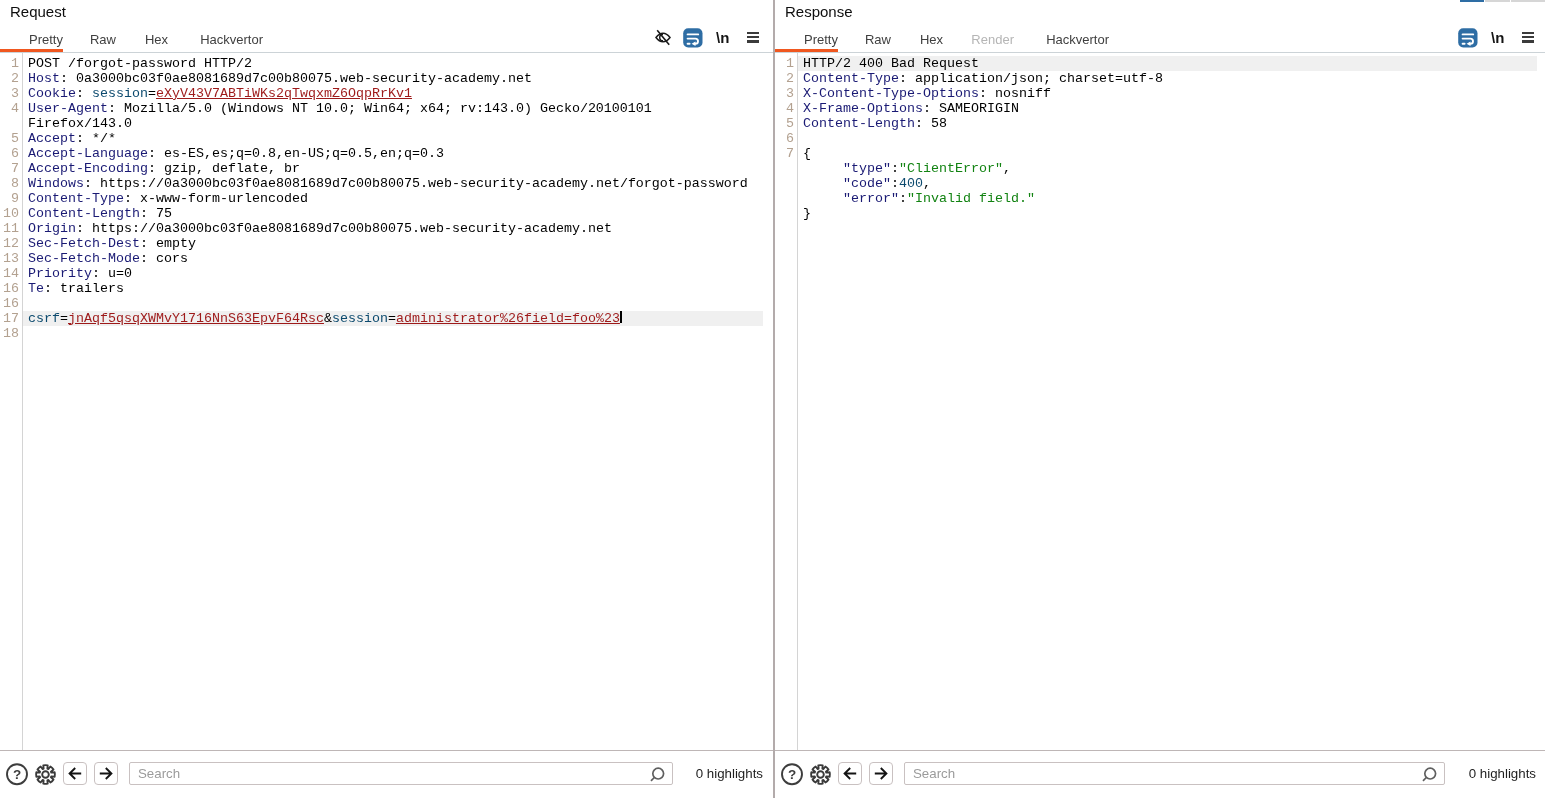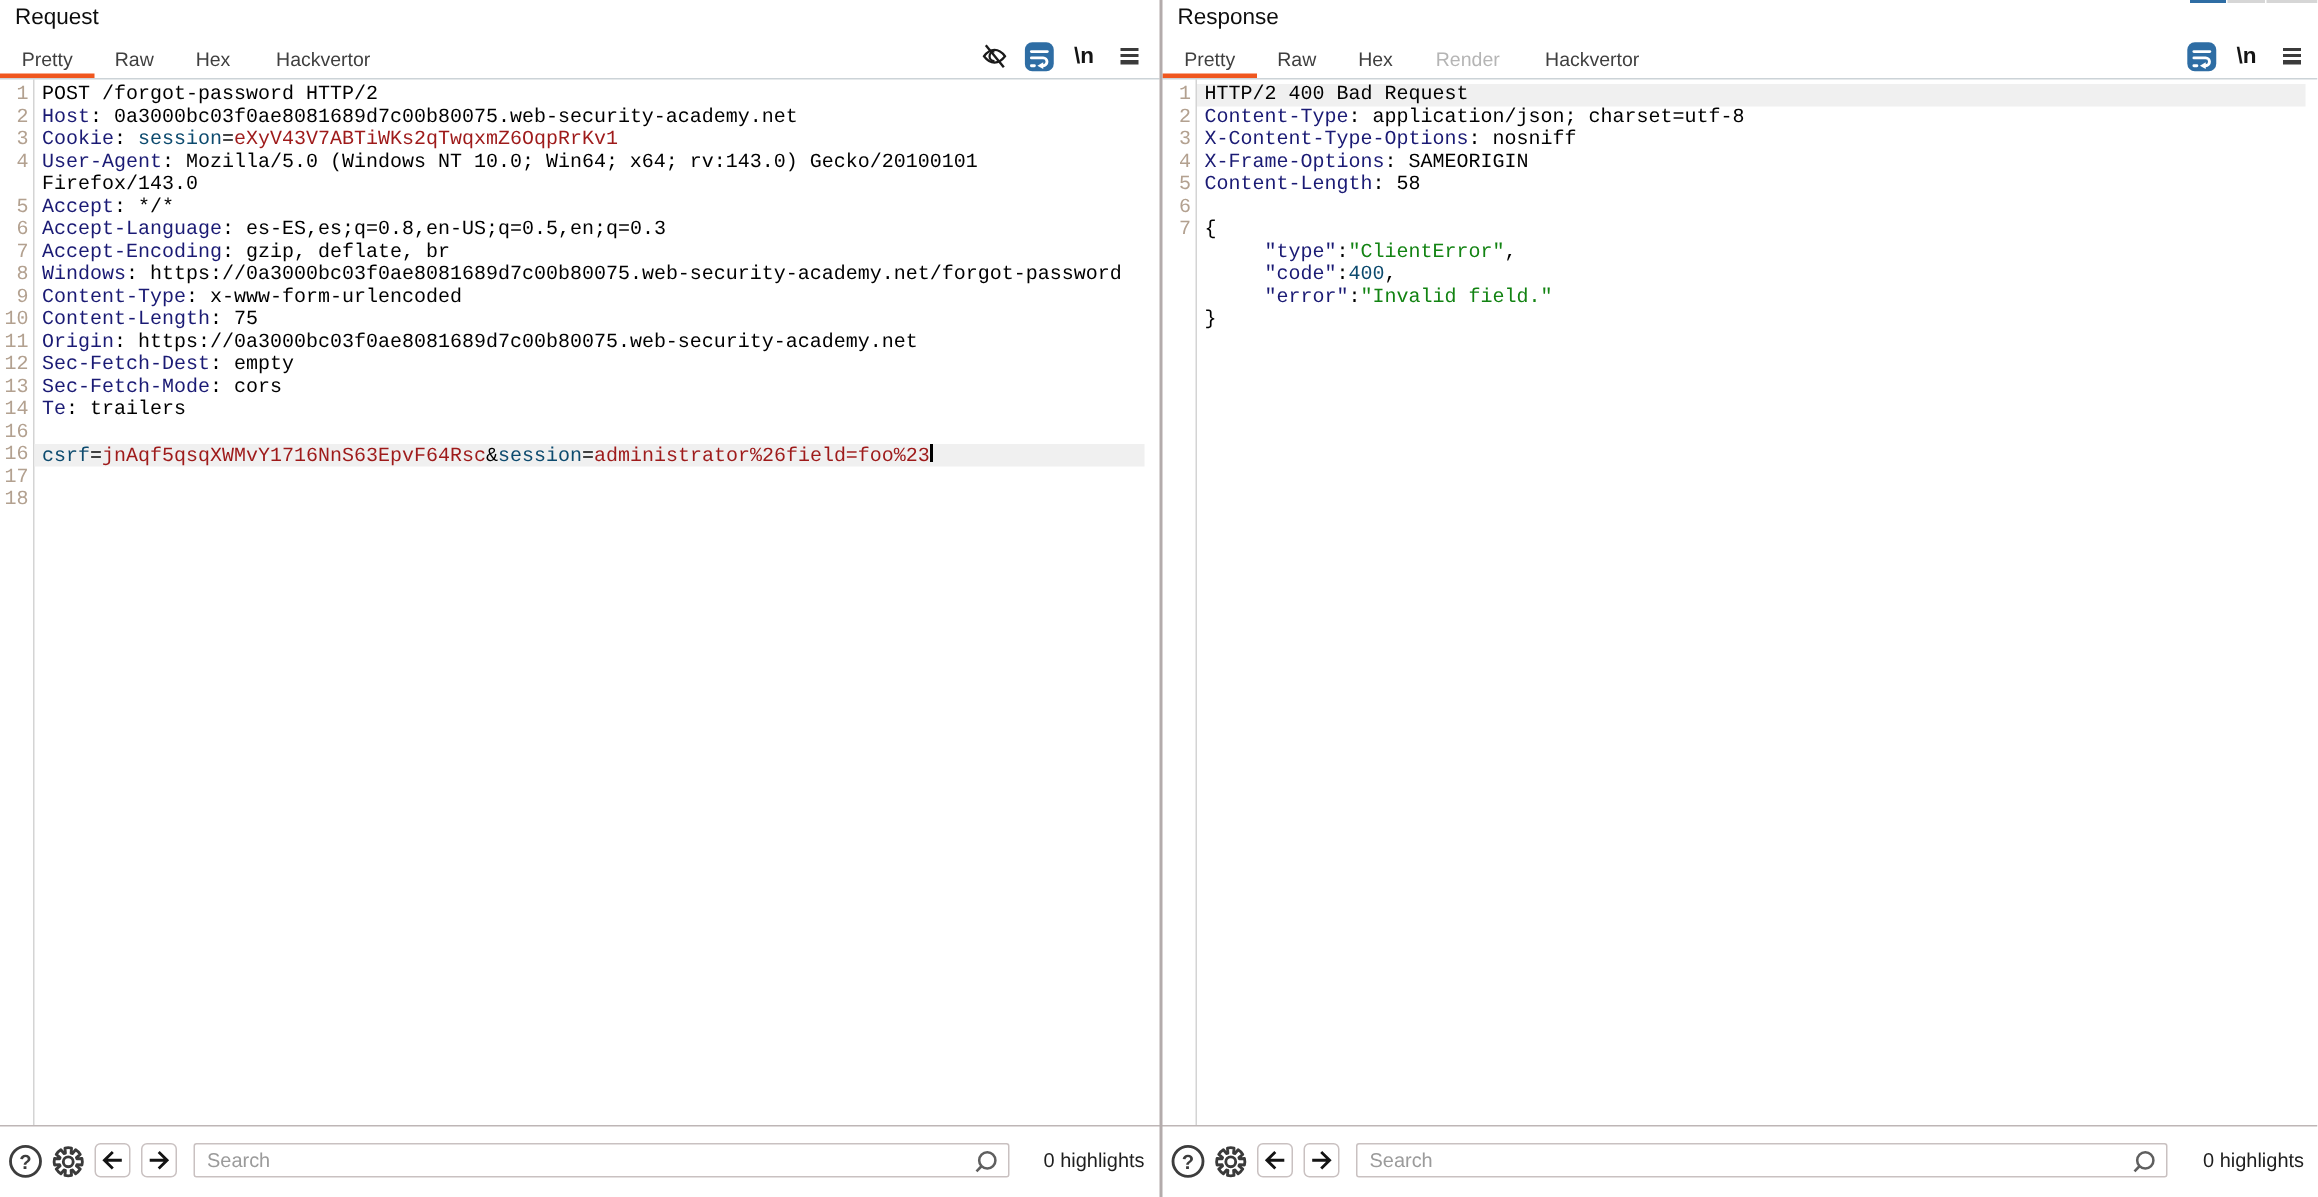--- a/index.html
+++ b/index.html
@@ -1,33 +1,33 @@
 <!DOCTYPE html>
 <html><head>
 <meta charset="utf-8">
 <style>
 html,body{margin:0;padding:0;}
 body{width:1545px;height:798px;position:relative;overflow:hidden;background:#ffffff;
   font-family:"Liberation Sans", sans-serif;}
 .panel{position:absolute;top:0;height:798px;}
 .title{position:absolute;left:10px;top:3px;font-size:15px;font-weight:normal;color:#0e0e0e;}
 .tabs{position:absolute;left:0;top:27px;height:25px;right:0;border-bottom:1px solid #ccd3d7;}
-.tab{position:absolute;top:0;height:25px;line-height:26px;text-align:center;font-size:13px;color:#3f3f3f;}
+.tab{position:absolute;top:0;height:25px;line-height:26px;text-align:right;font-size:13px;color:#3f3f3f;}
 .tab.sel::after{content:"";position:absolute;left:0;right:0;bottom:0;height:3.5px;background:#f0571f;}
 .tab.dis{color:#b5b5b5;}
 .ed{position:absolute;top:55.5px;font-family:"Liberation Mono", monospace;font-size:13.333px;}
 .gut{left:0;width:19px;text-align:right;color:#b3a190;}
 .gut div{height:15px;line-height:15px;}
 .rows{left:23px;color:#000;}
 .rows div{height:15px;line-height:15px;padding-left:5px;white-space:pre;}
 .rows div.hl{background:#f0f0f0;}
 .gline{position:absolute;left:21.5px;top:53px;width:1px;height:697px;background:#d4d4d4;}
 .h{color:#1a1a74;}
 .b{color:#0c4a6e;}
-.v{color:#9e1a1a;}
+.v{color:#9e1a1a;text-decoration:underline;}
 .g{color:#128312;}
 .caret{display:inline-block;width:2px;height:12px;background:#000;vertical-align:-1px;}
 .botborder{position:absolute;left:0;top:750px;width:1545px;height:1px;background:#beb6b6;}
 .divider{position:absolute;left:773px;top:0;width:2px;height:798px;background:#b3abab;}
 .bbtn{position:absolute;width:24px;height:23px;border:1px solid #c9c1c1;border-radius:4px;box-sizing:border-box;top:762px;background:#fff;}
 .sinput{position:absolute;height:23px;border:1px solid #c9c1c1;border-radius:2px;box-sizing:border-box;top:762px;background:#fff;}
 .sinput span{position:absolute;left:8px;top:0;line-height:22px;font-size:13.3px;color:#9b9b9b;}
 .hls{position:absolute;top:766px;font-size:13.3px;color:#1e1e1e;}
 .icon{position:absolute;}
 .burger{position:absolute;width:11.5px;}
@@ -98,20 +98,21 @@
     <div>Firefox/143.0</div>
     <div><span class="h">Accept</span>: */*</div>
     <div><span class="h">Accept-Language</span>: es-ES,es;q=0.8,en-US;q=0.5,en;q=0.3</div>
     <div><span class="h">Accept-Encoding</span>: gzip, deflate, br</div>
     <div><span class="h">Windows</span>: https://0a3000bc03f0ae8081689d7c00b80075.web-security-academy.net/forgot-password</div>
     <div><span class="h">Content-Type</span>: x-www-form-urlencoded</div>
     <div><span class="h">Content-Length</span>: 75</div>
     <div><span class="h">Origin</span>: https://0a3000bc03f0ae8081689d7c00b80075.web-security-academy.net</div>
     <div><span class="h">Sec-Fetch-Dest</span>: empty</div>
     <div><span class="h">Sec-Fetch-Mode</span>: cors</div>
+    <div><span class="h">Priority</span>: u=0</div>
     <div><span class="h">Te</span>: trailers</div>
     <div>&nbsp;</div>
     <div class="hl"><span class="b">csrf</span>=<span class="v">jnAqf5qsqXWMvY1716NnS63EpvF64Rsc</span>&amp;<span class="b">session</span>=<span class="v">administrator%26field=foo%23</span><span class="caret"></span></div>
   </div>
 
   <svg class="icon" style="left:5px;top:761.5px;" width="25" height="25" viewBox="0 0 25 25">
     <circle cx="12" cy="12.2" r="10" fill="none" stroke="#3d3d3d" stroke-width="1.9"></circle>
     <text x="12" y="17.1" font-size="13.5" font-weight="bold" fill="#3d3d3d" text-anchor="middle" font-family="Liberation Sans, sans-serif">?</text>
   </svg>
   <svg class="icon" style="left:34px;top:763px;" width="23" height="23" viewBox="-11.5 -11.5 23 23">

